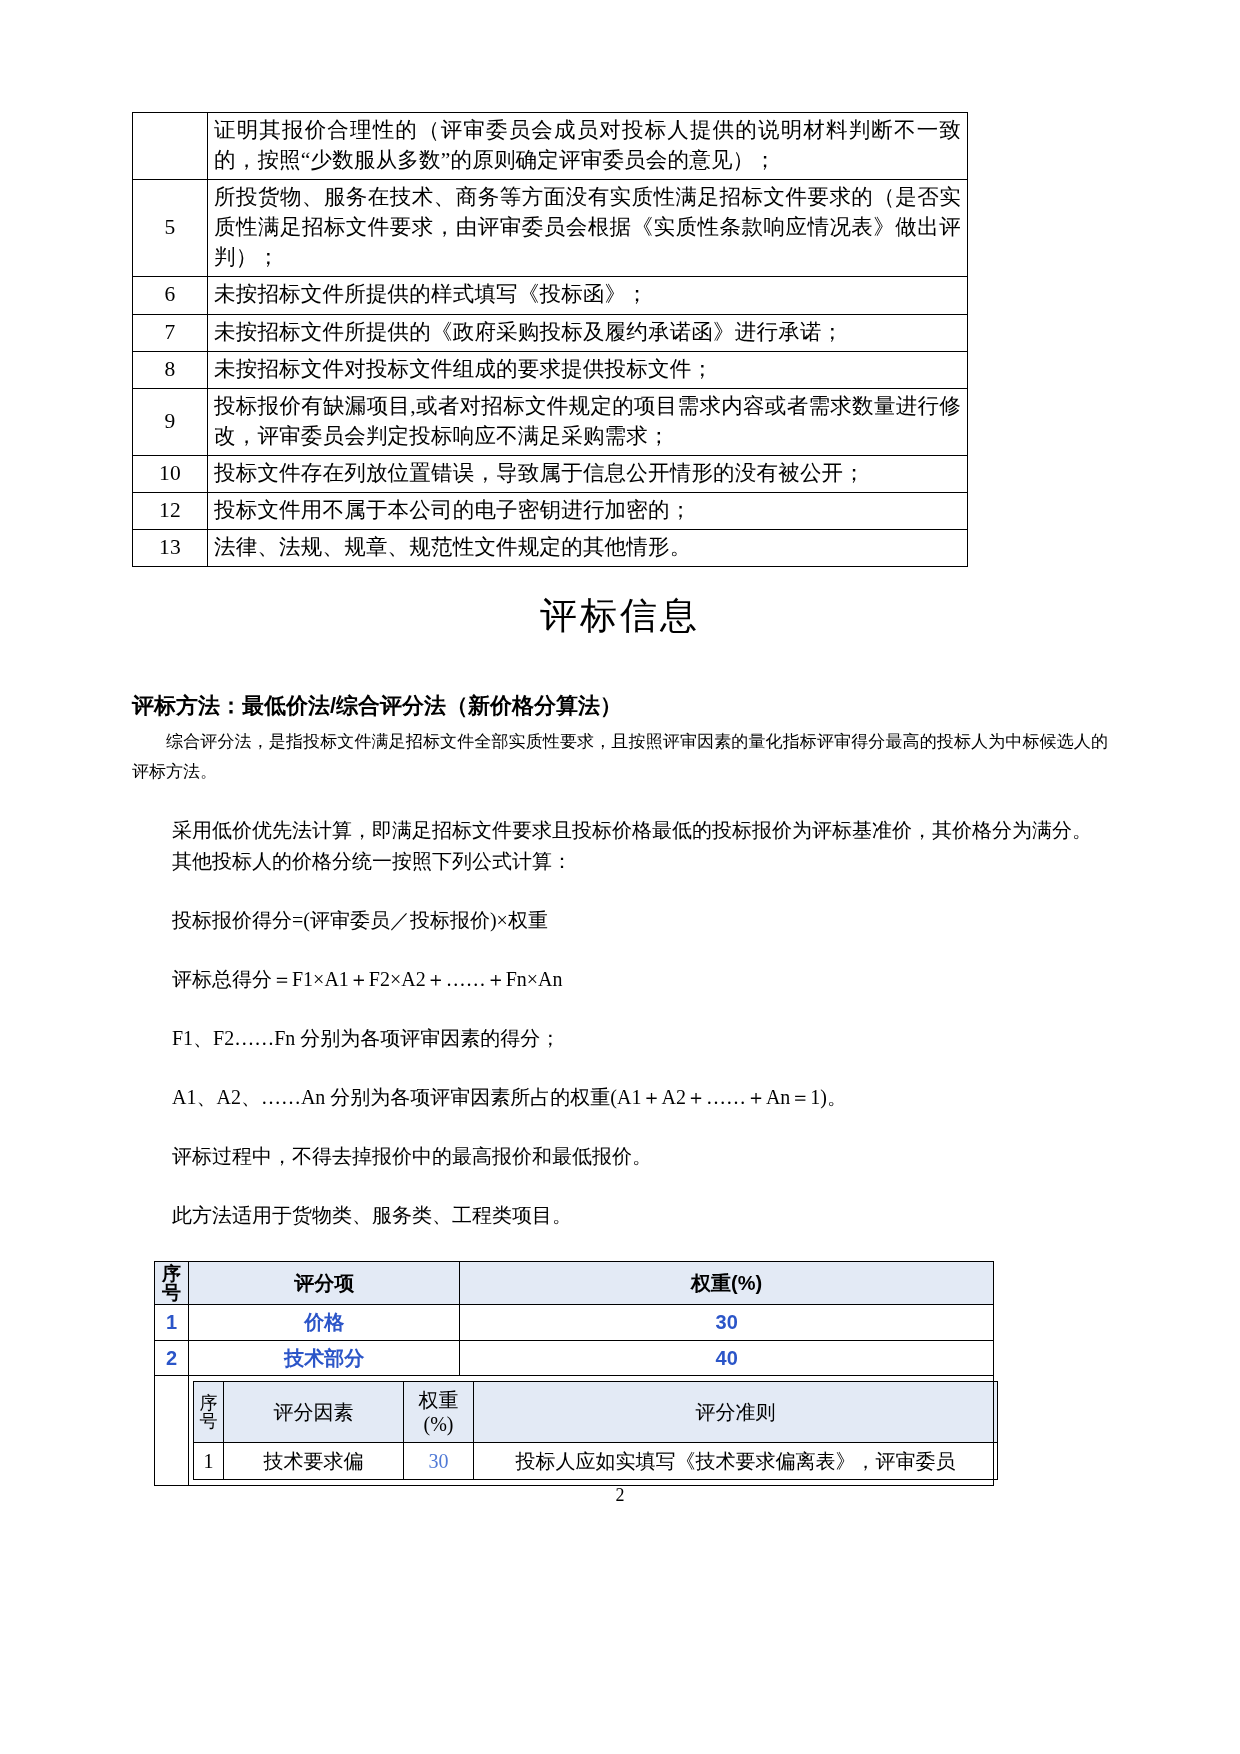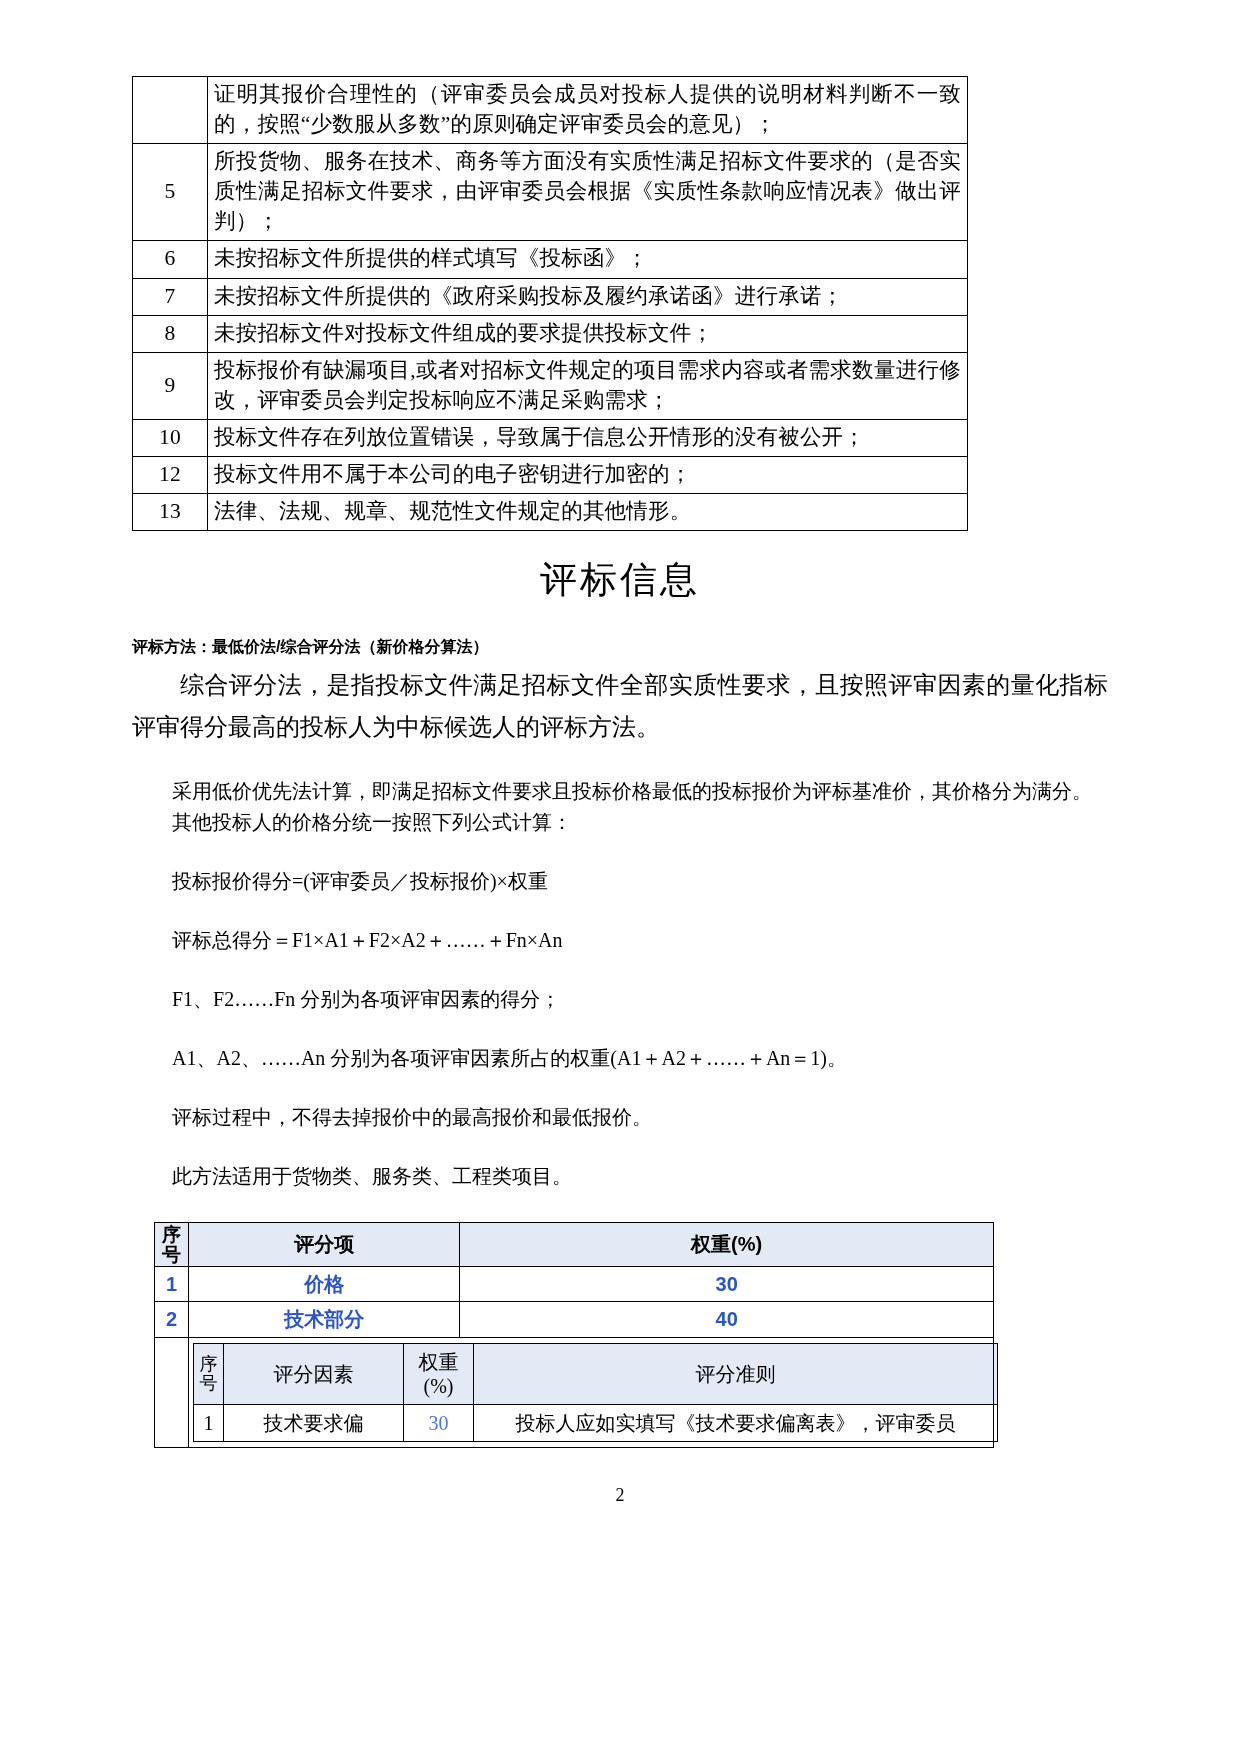--- a/index.html
+++ b/index.html
@@ -14,21 +14,21 @@
     font-family: "Liberation Serif", "DejaVu Serif", serif;
     color: #000000;
     -webkit-font-smoothing: antialiased;
   }
   .page {
     position: absolute;
     left: 0; top: 0;
     width: 1240px;
     height: 1557px;
     box-sizing: border-box;
-    padding: 76px 132px 0 132px;
+    padding: 112px 132px 0 132px;
   }
 
   
   table.clause-table {
     width: 836px;
     border-collapse: collapse;
     table-layout: fixed;
     margin: 0;
   }
   table.clause-table td {
@@ -56,28 +56,28 @@
     font-size: 37px;
     font-weight: normal;
     text-align: center;
     margin: 24px 0 0 0;
     letter-spacing: 3px;
     font-family: "Liberation Serif", "DejaVu Serif", serif;
   }
 
   
   .method-line {
-    font-size: 16px;
+    font-size: 22px;
     font-weight: bold;
-    margin: 32px 0 0 0;
+    margin: 50px 0 0 0;
     letter-spacing: 0px;
     font-family: "Liberation Sans", "DejaVu Sans", sans-serif;
   }
   p.para {
-    font-size: 24px;
+    font-size: 17px;
     line-height: 1.75;
     margin: 6px 0 0 0;
     text-align: justify;
     text-justify: inter-ideograph;
     text-indent: 2em;
   }
 
   p.sub-para {
     font-size: 20px;
     line-height: 1.55;

